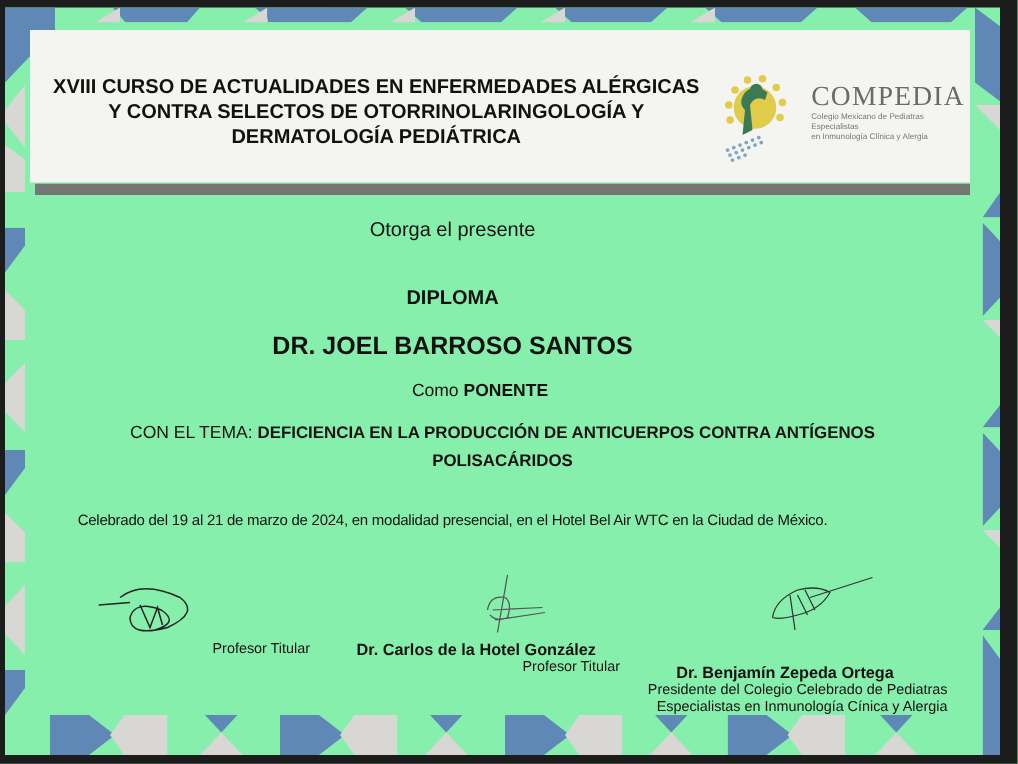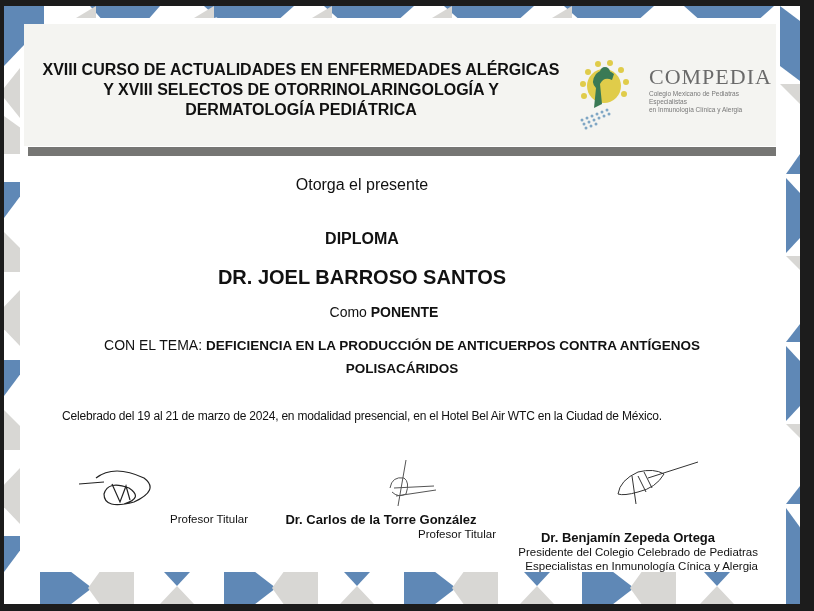--- a/index.html
+++ b/index.html
@@ -4,21 +4,21 @@
   <style>
     html, body { margin: 0; padding: 0; }
     body {
       width: 814px; height: 611px; overflow: hidden;
       background: #1c1c1c;
       font-family: "Liberation Sans", sans-serif;
       position: relative;
     }
     #sheet {
       position: absolute; left: 4px; top: 6px; width: 796px; height: 598px;
-      background: #ffffff; overflow: hidden;
+      background: #86efac; overflow: hidden;
     }
     .deco { position: absolute; }
     .blue { background: #5f88b6; }
     .grey { background: #d8d7d4; }
 
     #header-band {
       position: absolute; left: 20px; top: 18px; width: 752px; height: 122px;
       background: #f4f4f1;
     }
     #header-bar {
@@ -109,21 +109,21 @@
   <div class="deco blue" style="left:578px;top:566px;width:52px;height:32px;clip-path:polygon(0 0,60% 0,100% 50%,60% 100%,0 100%);"></div>
   <div class="deco grey" style="left:626px;top:566px;width:46px;height:32px;clip-path:polygon(0 50%,25% 0,100% 0,100% 100%,25% 100%);"></div>
   <div class="deco blue" style="left:700px;top:566px;width:26px;height:14px;clip-path:polygon(0 0,100% 0,50% 100%);"></div>
   <div class="deco grey" style="left:696px;top:580px;width:34px;height:18px;clip-path:polygon(50% 0,100% 100%,0 100%);"></div>
 
   <div id="header-band"></div>
   <div id="header-bar"></div>
 
   <div id="course-title">
     <div>XVIII CURSO DE ACTUALIDADES EN ENFERMEDADES ALÉRGICAS</div>
-    <div>Y XVIII SELECTOS DE OTORRINOLARINGOLOGÍA Y</div>
+    <div>Y CONTRA SELECTOS DE OTORRINOLARINGOLOGÍA Y</div>
     <div>DERMATOLOGÍA PEDIÁTRICA</div>
   </div>
 
   <svg id="logo" viewBox="0 0 200 80">
     <g fill="#e0cc4a">
       <circle cx="30" cy="32" r="17"></circle>
       <circle cx="14" cy="18" r="3"></circle>
         <circle cx="24" cy="10" r="3"></circle>
         <circle cx="36" cy="9" r="3"></circle>
       <circle cx="47" cy="16" r="3"></circle>
@@ -178,21 +178,21 @@
     <path d="M30 2 L22 48 M14 30 Q16 18 28 20 Q34 24 30 36 Q22 40 16 34 M18 30 L58 28 M20 38 L60 32" stroke="#555" stroke-width="1" fill="none"></path>
   </svg>
   <svg class="sig-svg" style="left:604px;top:452px;" width="95" height="48" viewBox="0 0 95 48">
     <path d="M90 4 L40 20 M10 36 Q12 22 30 14 Q46 10 56 16 Q48 30 30 34 Q16 38 10 36 M24 18 L28 46 M30 18 L38 34 M36 14 L44 30" stroke="#333" stroke-width="1" fill="none"></path>
   </svg>
 
   <div class="sig" style="left:14px;top:506px;width:230px;">
     <div class="sig-role">Profesor Titular</div>
   </div>
   <div class="sig" style="left:262px;top:506px;width:230px;">
-    <div class="sig-name">Dr. Carlos de la Torre González</div>
+    <div class="sig-name">Dr. Carlos de la Hotel González</div>
     <div class="sig-role">Profesor Titular</div>
   </div>
   <div class="sig" style="left:494px;top:524px;width:260px;">
     <div class="sig-name">Dr. Benjamín Zepeda Ortega</div>
     <div class="sig-role">Presidente del Colegio Celebrado de Pediatras</div>
     <div class="sig-role">Especialistas en Inmunología Cínica y Alergia</div>
   </div>
 </div>
 
 </body></html>

